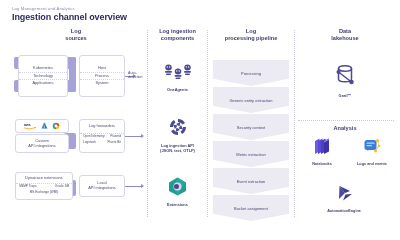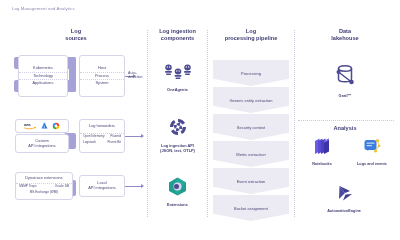--- a/index.html
+++ b/index.html
@@ -86,20 +86,21 @@
   .anabox .iconcap{font-size:3.8px;}
 
   .logos{display:flex;gap:4px;align-items:center;justify-content:center;}
 </style>
 </head>
 <body>
 
 <div class="page">
 
   <div class="eyebrow">Log Management and Analytics</div>
+  <div class="title">Ingestion channel overview</div>
 
   <div class="divider" style="left:147px;"></div>
   <div class="divider" style="left:207px;"></div>
   <div class="divider" style="left:294px;"></div>
   <div style="position:absolute;left:298px;right:6px;top:120px;border-top:1px dotted #c9c7e0;"></div>
 
   <div class="col" style="left:8px;width:136px;">
     <div class="col-head">
       <div>Log</div>
       <div>sources</div>

